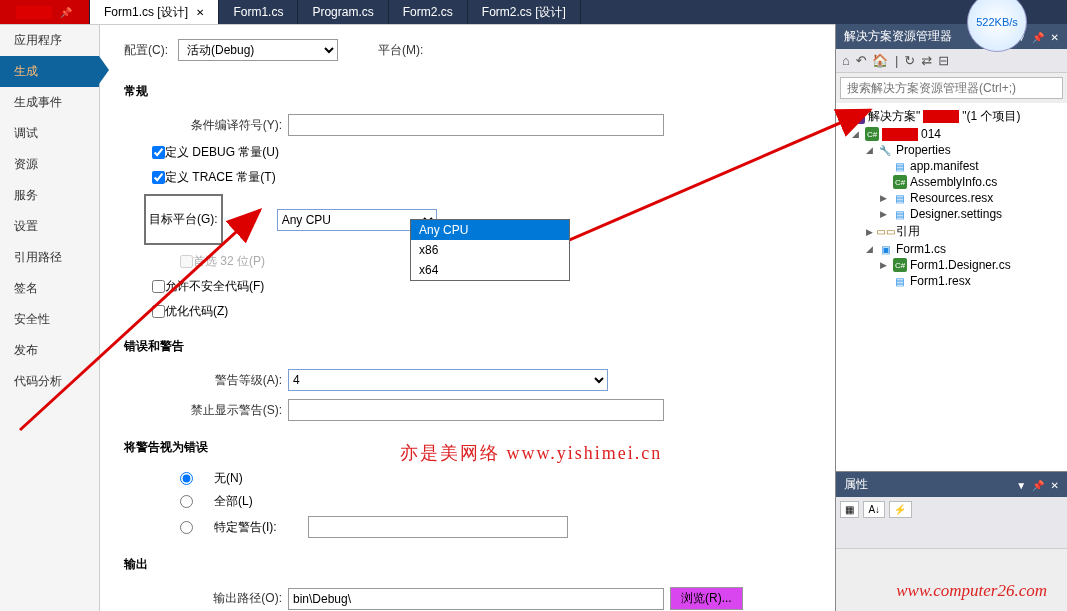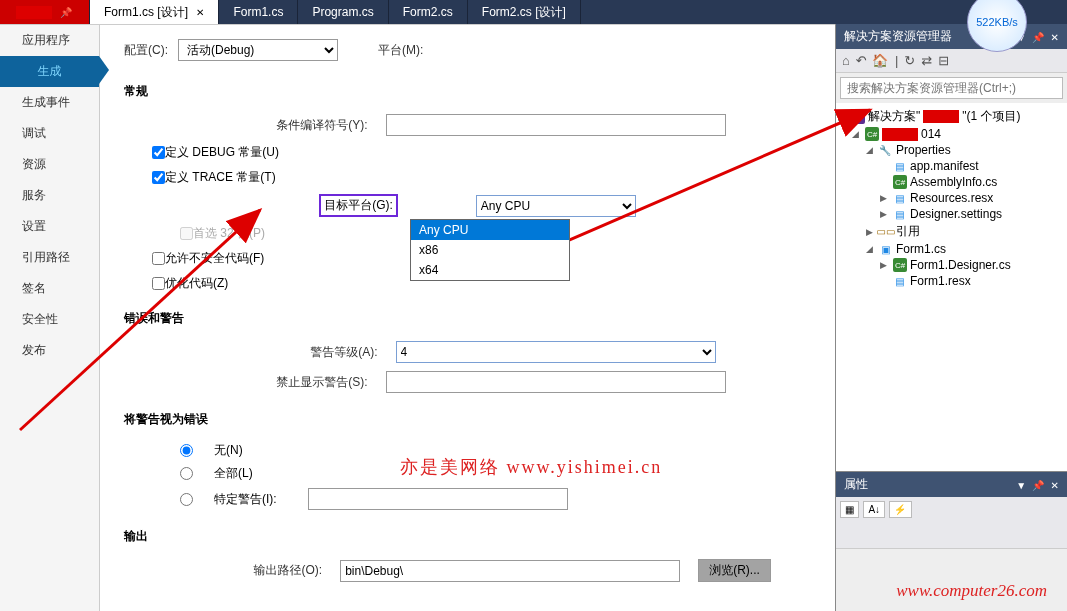--- a/index.html
+++ b/index.html
@@ -8,49 +8,49 @@
 .tabs { background: #293955; height: 24px; display: flex; align-items: stretch; }
 .tab { padding: 4px 14px; color: #fff; background: #293955; display: flex; align-items: center; cursor: pointer; border-right: 1px solid #1a2438; }
 .tab.active { background: #fff; color: #000; }
 .tab .close { margin-left: 8px; font-size: 10px; }
 .tab.pinned { background: #c00; color: #fff; min-width: 90px; justify-content: center; }
 
 .main { display: flex; height: calc(100% - 24px); }
 .center { flex: 1; display: flex; background: #fff; border-top: 1px solid #ccc; }
 
 .sidebar-left { width: 100px; background: #f5f5f5; border-right: 1px solid #ccc; }
-.side-item { padding: 7px 22px; color: #333; cursor: pointer; }
-.side-item.selected { background: #0e639c; color: #7dd3fc; position: relative; text-align: center; }
+.side-item { padding: 7px 14px; color: #333; cursor: pointer; }
+.side-item.selected { background: #0e639c; color: #fdba74; position: relative; }
 .side-item.selected::after { content: ""; position: absolute; right: -10px; top: 0; border: 14px solid transparent; border-left: 10px solid #0e639c; border-right: none; }
 
 .content { flex: 1; padding: 14px 24px; overflow: auto; position: relative; }
 .cfg-row { display: flex; align-items: center; gap: 10px; margin-bottom: 18px; }
 .cfg-row label { color: #333; }
 .cfg-row select, .content input[type=text], .content select.wide { border: 1px solid #999; padding: 2px 4px; height: 22px; background: #fff; }
 .cfg-row select { width: 160px; }
 
 .section { margin-bottom: 14px; }
 .section-title { font-weight: bold; padding: 4px 0; border-bottom: none; margin-bottom: 10px; margin-top: 8px; }
-.form-row { display: flex; align-items: center; margin: 8px 0 8px 28px; gap: 18px; justify-content: center; }
+.form-row { display: flex; align-items: center; margin: 8px 0 8px 28px; gap: 6px; }
 .form-label { width: 130px; text-align: right; color: #333; }
 .chk-row { margin: 8px 0 8px 28px; display: flex; align-items: center; }
 .chk-row.indent2 { margin-left: 56px; }
-.text-wide { width: 340px; }
+.text-wide { width: 376px; }
 .sel-mid { width: 160px; border: 1px solid #7a9fd4; background: #fff; height: 22px; }
 .sel-open { border: 1px solid #7a9fd4; }
 
 .dropdown-list { position: absolute; left: 310px; top: 194px; width: 160px; background: #fff; border: 1px solid #666; z-index: 50; }
 .dd-item { padding: 3px 8px; cursor: pointer; }
 .dd-item.sel { background: #0078d7; color: #fff; }
 
-.red-box { border: 2px solid #6d28d9; padding: 1px 3px; display: inline-block; }
+.red-box { border: 2px solid #737373; padding: 15px 3px; display: inline-block; }
 .disabled-label { color: #aaa; }
 .radio-row { margin: 6px 0 6px 56px; display: flex; align-items: center; gap: 21px; }
 
-.watermark { position: absolute; left: 300px; top: 430px; color: #d22; font-size: 18px; letter-spacing: 2px; font-family: "SimSun", serif; pointer-events: none; }
+.watermark { position: absolute; left: 300px; top: 416px; color: #d22; font-size: 18px; letter-spacing: 2px; font-family: "SimSun", serif; pointer-events: none; }
 .watermark2 { position: absolute; right: 20px; bottom: 10px; color: #d22; font-size: 17px; font-style: italic; font-family: "Times New Roman", serif; pointer-events: none; }
 
 .right-panel { width: 232px; background: #eee; display: flex; flex-direction: column; border-left: 1px solid #888; }
 .panel-title { background: #3f5372; color: #fff; padding: 4px 8px; display: flex; align-items: center; justify-content: space-between; }
 .panel-title .icons span { margin-left: 6px; cursor: pointer; font-size: 10px; }
 .toolbar { background: #e8e8ec; padding: 4px 6px; display: flex; gap: 6px; border-bottom: 1px solid #ccc; align-items: center; }
 .toolbar span { color: #555; cursor: pointer; font-size: 13px; }
 .search-box { margin: 4px; }
 .search-box input { width: 100%; border: 1px solid #bbb; padding: 3px 6px; background: #fff; color: #888; }
 
@@ -66,21 +66,21 @@
 .ico-wrench { color: #555; }
 .ico-file { color: #1e88e5; }
 .ico-ref { color: #9a6700; }
 .redbar { background: #d00; color: #d00; padding: 0 18px; height: 13px; display: inline-block; }
 
 .props-panel { background: #eee; border-top: 1px solid #888; min-height: 140px; }
 .props-toolbar { background: #e8e8ec; padding: 4px; display: flex; gap: 4px; border-bottom: 1px solid #ccc; height: 52px; align-items: flex-start; }
 .props-btn { border: 1px solid #bbb; padding: 2px 4px; background: #fff; font-size: 10px; cursor: pointer; }
 
 .arrow-svg { position: absolute; pointer-events: none; z-index: 40; }
-.browse-btn { border: 1px solid #999; background: #a3a3a3; padding: 2px 10px; cursor: pointer; }
+.browse-btn { border: 1px solid #999; background: #d946ef; padding: 2px 10px; cursor: pointer; }
 
 .speed-badge { position: absolute; right: 40px; top: -8px; width: 60px; height: 60px; border-radius: 50%; background: radial-gradient(#fff,#cde6ff); border: 1px solid #99c; display: flex; align-items: center; justify-content: center; font-size: 11px; color: #0366d6; z-index: 60; }
 </style>
 </head>
 <body>
 
 <div class="tabs">
   <div class="tab pinned">
       <span class="redbar"></span>
       <span class="close">📌</span>
@@ -111,20 +111,21 @@
       <div class="side-item selected">生成</div>
       <div class="side-item">生成事件</div>
       <div class="side-item">调试</div>
       <div class="side-item">资源</div>
       <div class="side-item">服务</div>
       <div class="side-item">设置</div>
       <div class="side-item">引用路径</div>
       <div class="side-item">签名</div>
       <div class="side-item">安全性</div>
       <div class="side-item">发布</div>
+      <div class="side-item">代码分析</div>
     </div>
 
     <div class="content">
       <div class="cfg-row">
         <label>配置(C):</label>
         <select><option>活动(Debug)</option></select>
         <span style="width:20px"></span>
         <label>平台(M):</label>
       </div>
 

